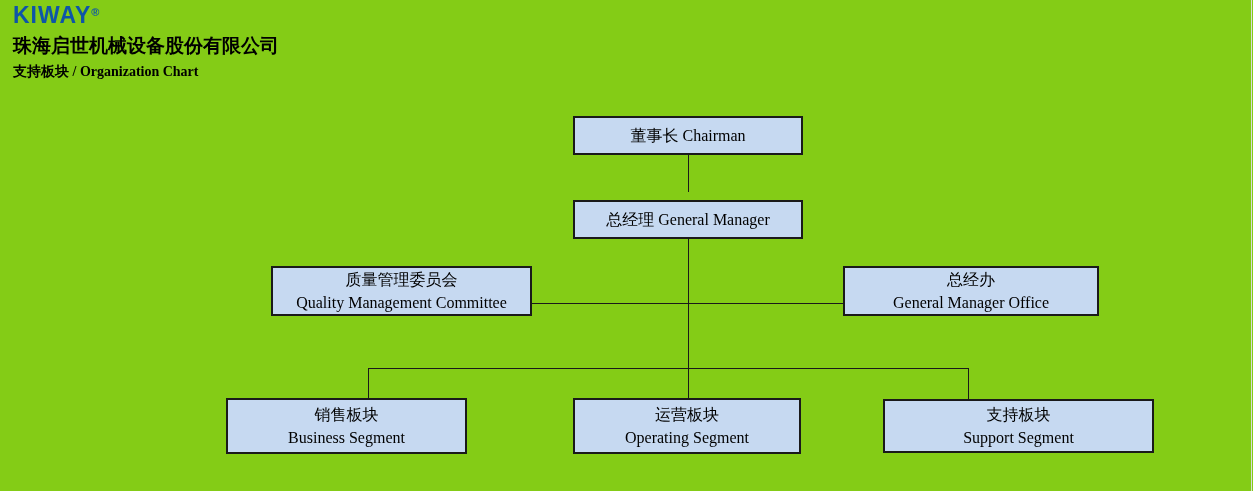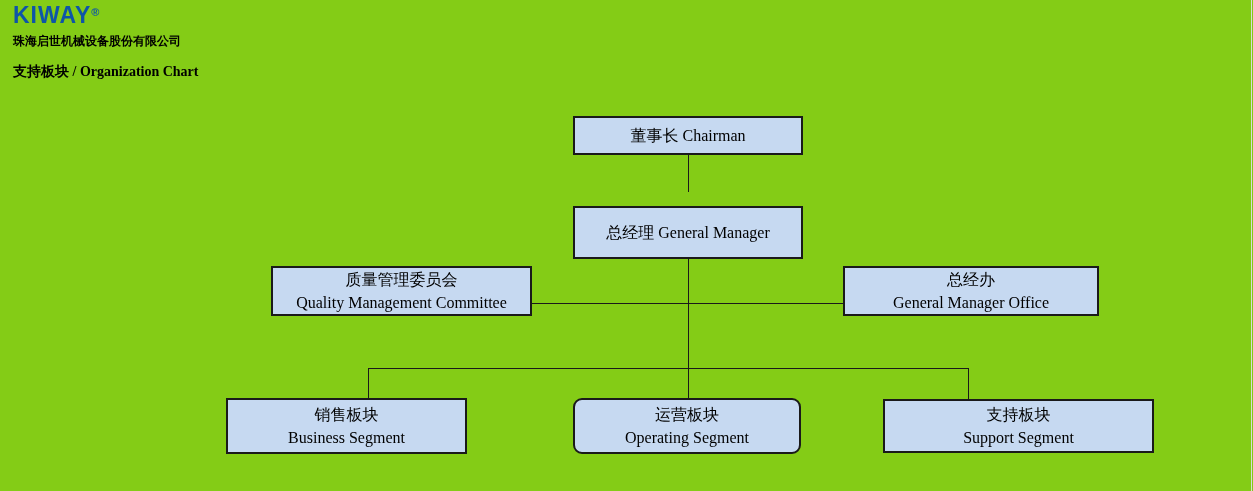--- a/index.html
+++ b/index.html
@@ -31,21 +31,21 @@
     white-space:nowrap;
   }
   .logo-reg{
     font-size:11px;
     letter-spacing:0;
     vertical-align:top;
     position:relative; top:-3px;
   }
   .company-name{
     position:absolute; left:13px; top:33px;
-    font-size:12px; font-weight:bold; color:#000;
+    font-size:19px; font-weight:bold; color:#000;
     font-family:Liberation Sans, sans-serif;
     white-space:nowrap;
   }
   .chart-title{
     position:absolute; left:13px; top:63px;
     font-size:14px; font-weight:bold; color:#000;
     font-family:"Liberation Serif", serif;
     white-space:nowrap;
   }
 
@@ -67,25 +67,25 @@
     display:flex;
     flex-direction:column;
     align-items:center;
     justify-content:center;
     text-align:center;
     color:#000;
     font-size:16px;
     line-height:23px;
   }
   .node-chairman{left:573px; top:116px; width:230px; height:39px;align-items:center;}
-  .node-general-manager{left:573px; top:206px; width:230px; height:53px;}
+  .node-general-manager{left:573px; top:200px; width:230px; height:39px;}
   .node-qmc{left:271px; top:266px; width:261px; height:50px;}
   .node-gmo{left:843px; top:266px; width:256px; height:50px;}
   .node-business{left:226px; top:398px; width:241px; height:56px;}
-  .node-operating{left:573px; top:398px; width:228px; height:56px;border-radius:9px;}
+  .node-operating{left:573px; top:398px; width:228px; height:56px;}
   .node-support{left:883px; top:399px; width:271px; height:54px;align-items:center;}
   .node-line{white-space:nowrap;}
 
   
   .right-edge{
     position:absolute; right:1px; top:0;
     width:1px; height:100%;
     background:#d9d9d9;
   }
 </style>

